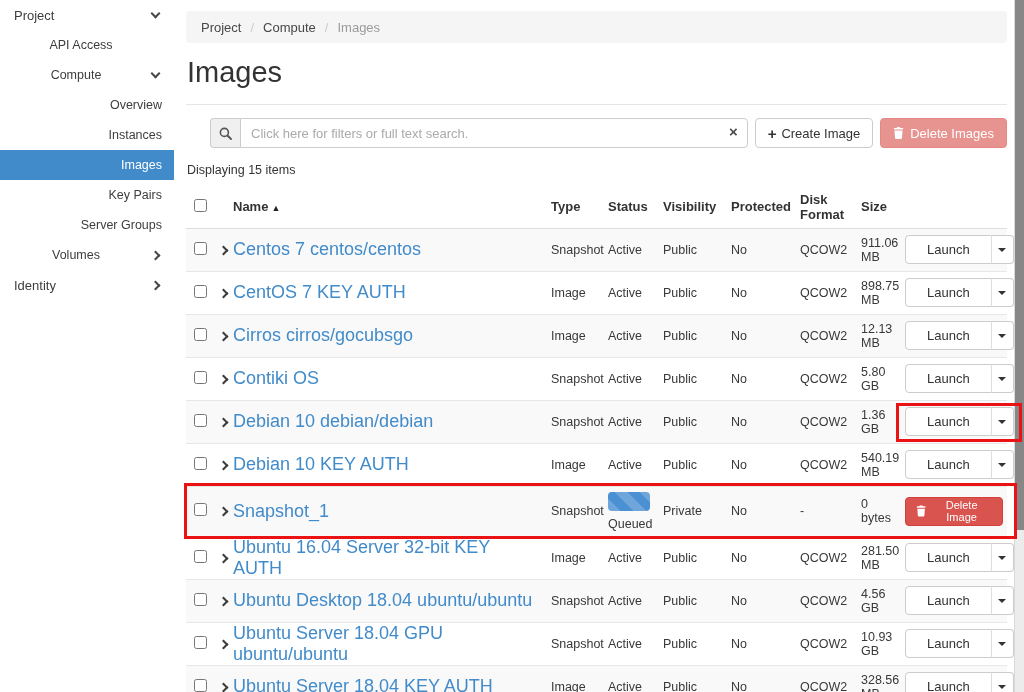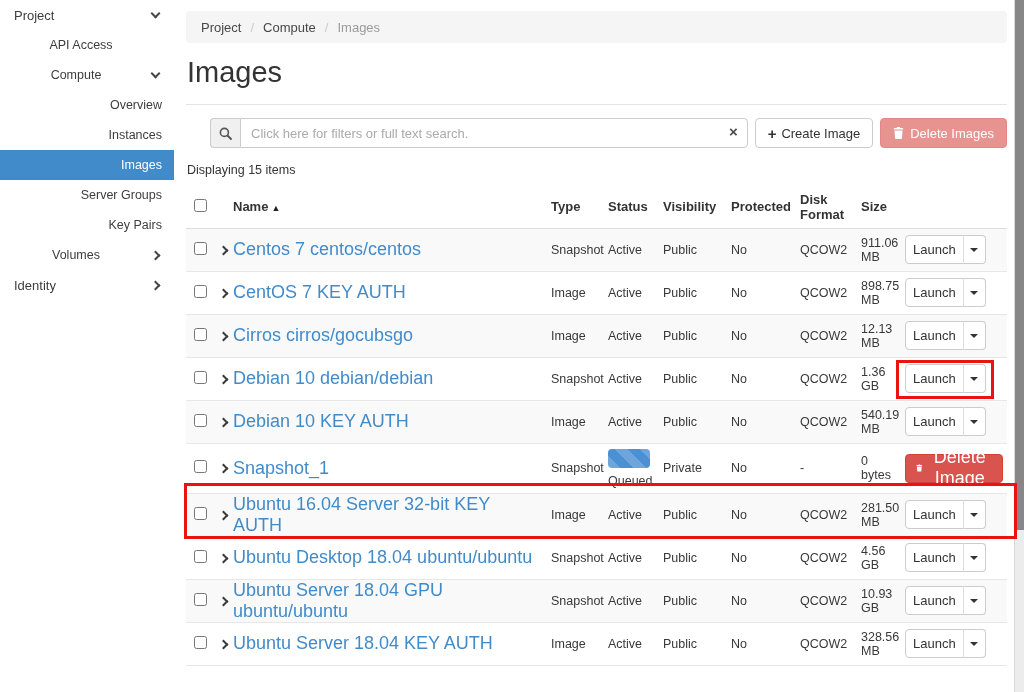--- a/index.html
+++ b/index.html
@@ -62,28 +62,28 @@
   .c-check { padding-left:8px !important; }
   .c-name  { padding-left:3px !important; }
   input[type=checkbox] { width:13px; height:13px; cursor:pointer; }
   .expander { width:7px; height:7px; border-right:2px solid #3c3c3c; border-bottom:2px solid #3c3c3c;
               transform:rotate(-45deg); display:inline-block; cursor:pointer; }
   .name-link { color:#428bca; text-decoration:none; font-size:18px; cursor:pointer; }
   .sort-arrow { font-size:9px; margin-left:3px; color:#222; }
 
   .btn-split { display:inline-flex; height:29px; }
   .btn-split .main { background:#fff; border:1px solid #ccc; border-radius:4px 0 0 4px;
-                     padding:0 7px; font-size:13px; color:#333; display:flex; align-items:center; cursor:pointer; }
+                     padding:0 21px; font-size:13px; color:#333; display:flex; align-items:center; cursor:pointer; }
   .btn-split .caret-seg { background:#fff; border:1px solid #ccc; border-left:1px solid #ddd; margin-left:-1px;
                           border-radius:0 4px 4px 0; width:23px; display:flex; align-items:center;
                           justify-content:center; cursor:pointer; }
   .caret { width:0; height:0; border-left:4px solid transparent; border-right:4px solid transparent;
            border-top:4px solid #333; }
   .btn-delete { background:#d9534f; border:1px solid #d43f3a; color:#fff; height:29px; padding:0 10px;
-                border-radius:4px; font-size:18px; display:inline-flex; align-items:center; gap:5px; cursor:pointer; }
+                border-radius:4px; font-size:11px; display:inline-flex; align-items:center; gap:5px; cursor:pointer; }
 
   .progress { width:42px; height:19px; border-radius:4px;
               background:repeating-linear-gradient(45deg, rgba(255,255,255,.2) 0 9px, rgba(255,255,255,0) 9px 18px) #4a90d2; }
   .progress-label { font-size:12.5px; margin-top:6px; color:#383838; }
 
   .actions-cell { position:relative; }
   .btn-ann-wrap { position:relative; display:inline-block; }
 
   
   .annotation { position:absolute; border:3px solid #ea1212; pointer-events:none; z-index:5; }
@@ -117,25 +117,25 @@
   </div>
     <div class="side-item lvl3">
     <span class="label">Instances</span>
 
   </div>
     <div class="side-item lvl3 selected">
     <span class="label">Images</span>
 
   </div>
     <div class="side-item lvl3">
+    <span class="label">Key Pairs</span>
+
+  </div>
+    <div class="side-item lvl3">
     <span class="label">Server Groups</span>
-
-  </div>
-    <div class="side-item lvl3">
-    <span class="label">Key Pairs</span>
 
   </div>
     <div class="side-item lvl2">
     <span class="label">Volumes</span>
     <span class="chev chev-right"></span>
   </div>
     <div class="side-item lvl1">
     <span class="label">Identity</span>
     <span class="chev chev-right"></span>
   </div>
@@ -259,20 +259,37 @@
     <td class="actions-cell"><div class="btn-split">
                 <button class="main">Launch</button>
                 <button class="caret-seg">
                   <span class="caret"></span>
                 </button>
               </div></td>
   </tr>
           <tr>
     <td class="c-check"><input type="checkbox" style=""></td>
     <td><span class="expander"></span></td>
+    <td class="c-name"><a class="name-link">Contiki OS</a></td>
+    <td>Snapshot</td>
+    <td>Active</td>
+    <td>Public</td>
+    <td>No</td>
+    <td>QCOW2</td>
+    <td>5.80 GB</td>
+    <td class="actions-cell"><div class="btn-split">
+                <button class="main">Launch</button>
+                <button class="caret-seg">
+                  <span class="caret"></span>
+                </button>
+              </div></td>
+  </tr>
+          <tr>
+    <td class="c-check"><input type="checkbox" style=""></td>
+    <td><span class="expander"></span></td>
     <td class="c-name"><a class="name-link">Debian 10 debian/debian</a></td>
     <td>Snapshot</td>
     <td>Active</td>
     <td>Public</td>
     <td>No</td>
     <td>QCOW2</td>
     <td>1.36 GB</td>
     <td class="actions-cell"><span class="btn-ann-wrap"><div class="btn-split">
                   <button class="main">Launch</button>
                   <button class="caret-seg">

